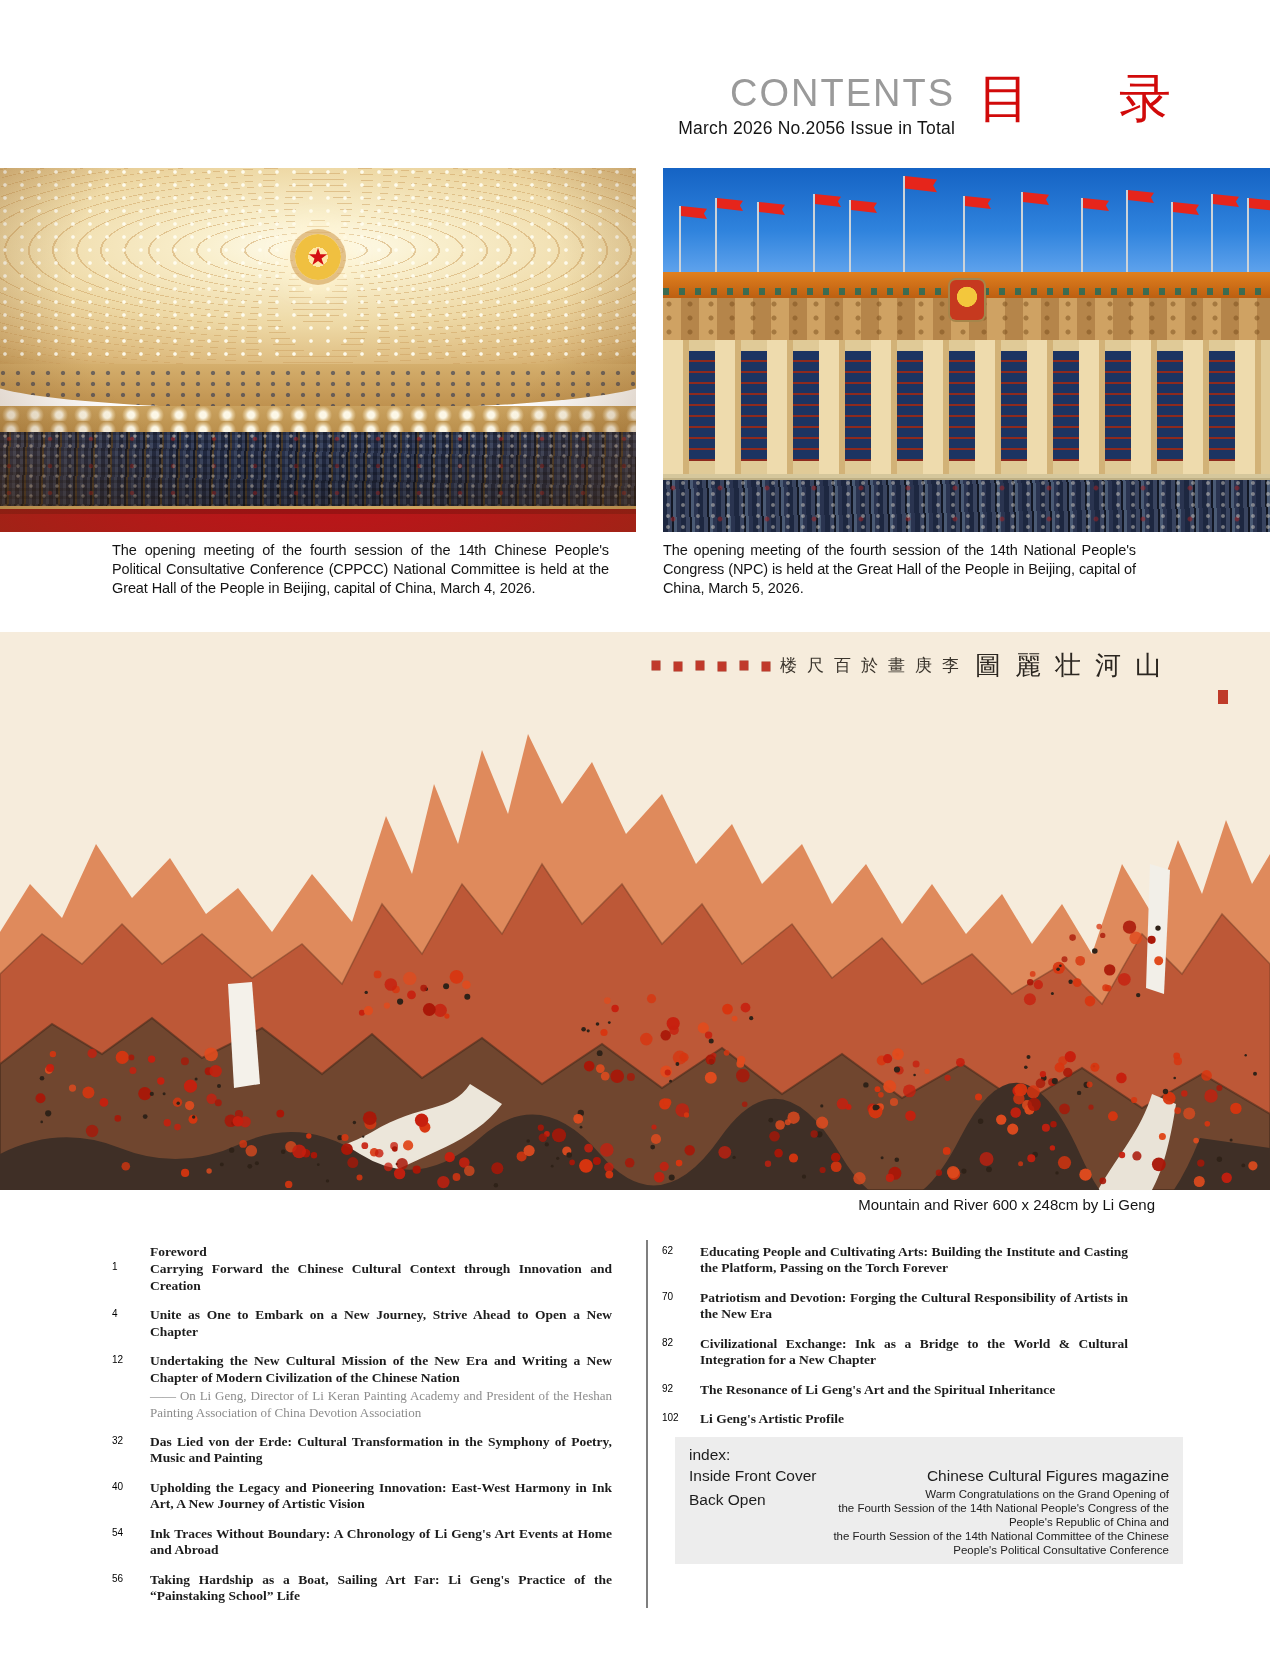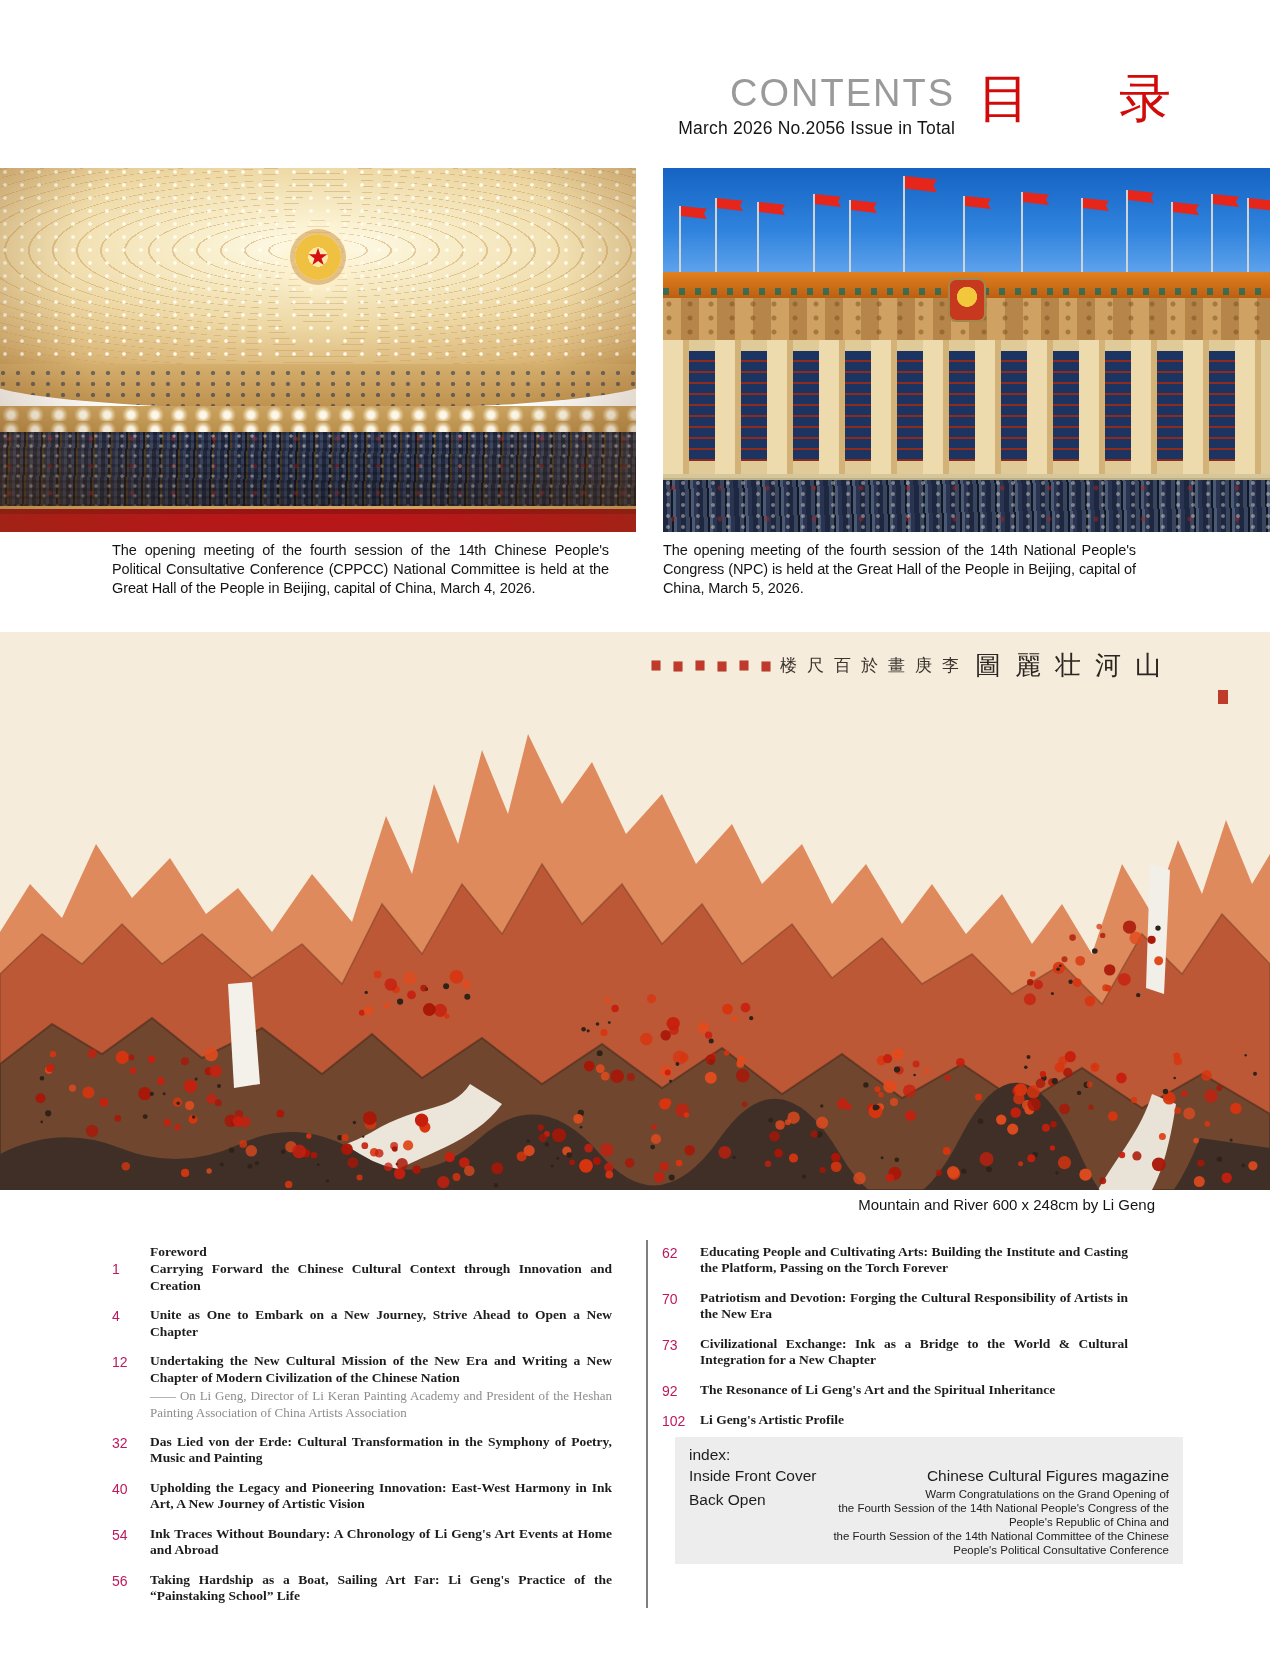--- a/index.html
+++ b/index.html
@@ -95,21 +95,21 @@
   .ins-large{font-family:"Liberation Serif",serif;font-size:26px;letter-spacing:14px;color:#2b2620;white-space:nowrap;margin-left:6px;}
   .seal-extra{position:absolute;left:1218px;top:58px;width:10px;height:14px;background:#bf3b2a;}
   .painting-caption{position:absolute;left:655px;top:1196px;width:500px;text-align:right;
     font-size:15px;color:#141414;}
 
   
   .toc-col{position:absolute;top:1244px;}
   .toc-left{left:112px;width:500px;}
   .toc-right{left:662px;width:466px;}
   .toc-row{display:flex;margin-bottom:13px;}
-  .toc-num{flex:none;width:38px;font-size:14px;color:#be185d;padding-top:1px;}
+  .toc-num{flex:none;width:38px;font-size:10px;color:#000000;padding-top:1px;}
   .toc-entry{flex:1;font-family:"Liberation Serif",serif;font-size:13.5px;font-weight:bold;
     color:#1c1c1c;line-height:1.22;text-align:justify;}
   .toc-kicker{margin-bottom:1px;}
   .toc-row.has-kicker .toc-num{padding-top:17px;}
   .toc-sub{font-weight:normal;color:#8c8c8c;font-size:13px;margin-top:2px;line-height:1.25;}
   .divider{position:absolute;left:646px;top:1240px;width:1.5px;height:368px;background:#7f7f7f;}
 
   
   .index-box{position:absolute;left:675px;top:1437px;width:508px;height:127px;background:#ededed;
     box-sizing:border-box;padding:9px 14px 8px 14px;}
@@ -589,21 +589,21 @@
       <div class="toc-row">
         <div class="toc-num">4</div>
         <div class="toc-entry">
           <div>Unite as One to Embark on a New Journey, Strive Ahead to Open a New Chapter</div>
         </div>
       </div>
       <div class="toc-row">
         <div class="toc-num">12</div>
         <div class="toc-entry">
           <div>Undertaking the New Cultural Mission of the New Era and Writing a New Chapter of Modern Civilization of the Chinese Nation</div>
-          <div class="toc-sub">—— On Li Geng, Director of Li Keran Painting Academy and President of the Heshan Painting Association of China Artists Association</div>
+          <div class="toc-sub">—— On Li Geng, Director of Li Keran Painting Academy and President of the Heshan Painting Association of China Devotion Association</div>
         </div>
       </div>
       <div class="toc-row">
         <div class="toc-num">32</div>
         <div class="toc-entry">
           <div>Das Lied von der Erde: Cultural Transformation in the Symphony of Poetry, Music and Painting</div>
         </div>
       </div>
       <div class="toc-row">
         <div class="toc-num">40</div>
@@ -632,21 +632,21 @@
           <div>Educating People and Cultivating Arts: Building the Institute and Casting the Platform, Passing on the Torch Forever</div>
         </div>
       </div>
       <div class="toc-row">
         <div class="toc-num">70</div>
         <div class="toc-entry">
           <div>Patriotism and Devotion: Forging the Cultural Responsibility of Artists in the New Era</div>
         </div>
       </div>
       <div class="toc-row">
-        <div class="toc-num">73</div>
+        <div class="toc-num">82</div>
         <div class="toc-entry">
           <div>Civilizational Exchange: Ink as a Bridge to the World &amp; Cultural Integration for a New Chapter</div>
         </div>
       </div>
       <div class="toc-row">
         <div class="toc-num">92</div>
         <div class="toc-entry">
           <div>The Resonance of Li Geng's Art and the Spiritual Inheritance</div>
         </div>
       </div>

